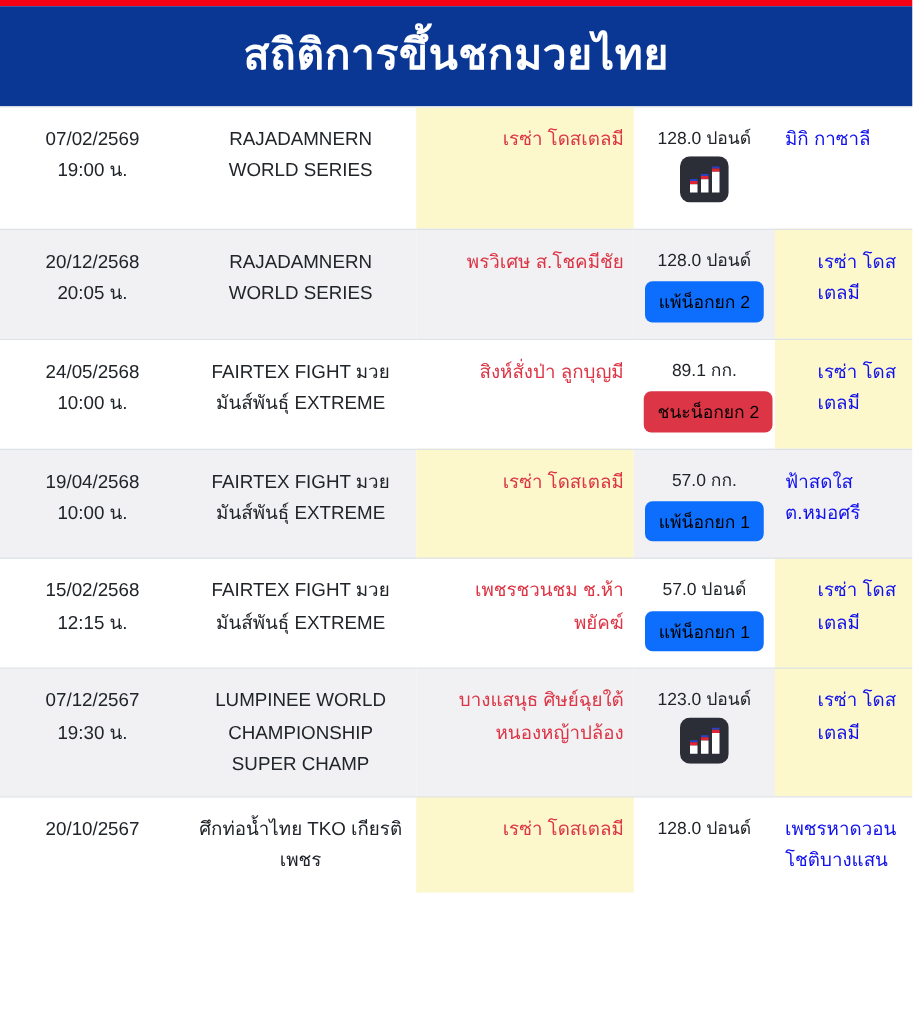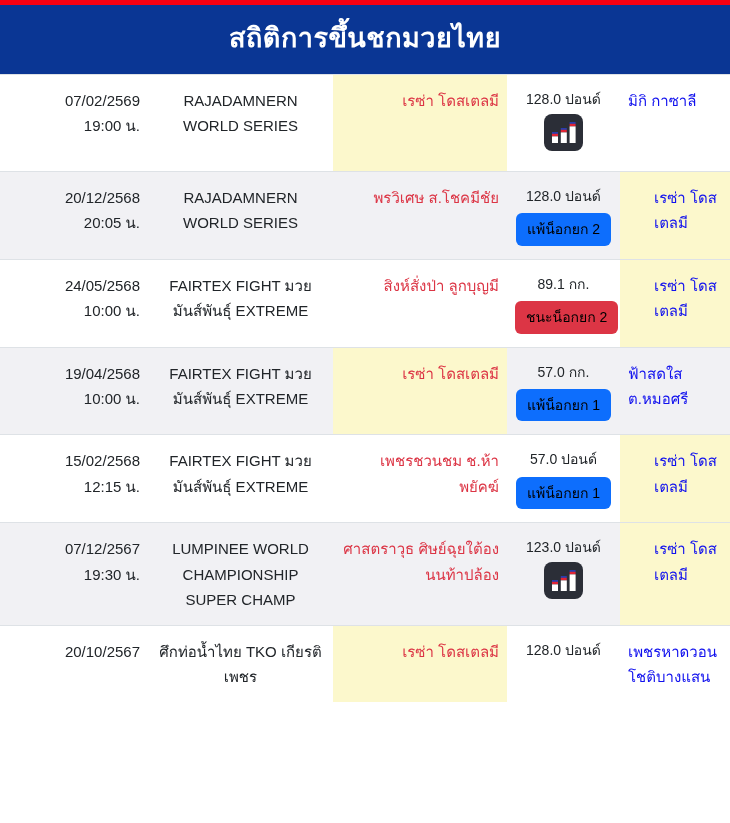--- a/index.html
+++ b/index.html
@@ -4,31 +4,31 @@
 <style>
   html,body{margin:0;padding:0;}
   body{
     width:730px;height:823px;overflow:hidden;background:#ffffff;
     font-family:"Liberation Sans","DejaVu Sans",sans-serif;
     color:#212529;
   }
   .top-accent{height:5px;background:#f70013;}
   .page-header{
     background:#0a3694;color:#ffffff;text-align:center;
-    font-size:27px;font-weight:bold;padding:11px 0 15px;
+    font-size:34px;font-weight:bold;padding:11px 0 15px;
     letter-spacing:.5px;
   }
   table.fight-table{width:730px;border-collapse:collapse;table-layout:fixed;}
   .fight-table td{
     vertical-align:top;padding:13px 8px;font-size:15px;line-height:1.68;
     border-top:1px solid #dee2e6;word-wrap:break-word;
   }
   tr.striped td{background:#f1f1f4;}
   td.hl, tr.striped td.hl{background:#fcf8cc;padding-left:34px;}
-  .cell-date{text-align:right;margin-top:41px;}
+  .cell-date{text-align:center;margin-top:41px;}
   .cell-event{text-align:center;}
   .cell-fighter{text-align:right;padding-right:12px;}
   .cell-fighter .name{color:#dc3545;cursor:pointer;}
   .cell-result{text-align:center;}
   .cell-result .weight{font-size:14px;}
   .cell-opponent{padding-left:9px;}
   .cell-opponent .name{color:#1111ee;cursor:pointer;}
   .btn{
     display:inline-block;margin-top:5px;padding:5px 11px;border:none;
     border-radius:6px;color:#000000;font-size:14px;line-height:1.6;
@@ -179,21 +179,21 @@
 
   <tr class="striped">
     <td class="cell-date">
       <div>07/12/2567</div>
       <div>19:30 น.</div>
     </td>
     <td class="cell-event">
       <span>LUMPINEE WORLD CHAMPIONSHIP SUPER CHAMP</span>
     </td>
     <td class="cell-fighter">
-      <span class="name">ศาสตราวุธ ศิษย์ฉุยใต้องนนท้าปล้อง</span>
+      <span class="name">บางแสนุธ ศิษย์ฉุยใต้หนองหญ้าปล้อง</span>
     </td>
     <td class="cell-result">
       <div class="weight">123.0 ปอนด์</div>
       
       <button class="icon-btn">
         <svg width="39" height="37" viewBox="0 0 39 37">
           <rect x="0" y="0" width="39" height="37" rx="8" fill="#2b2e37"></rect>
           <rect x="8" y="18.2" width="6" height="1.6" fill="#2741c9"></rect>
           <rect x="8" y="19.8" width="6" height="2.6" fill="#e02435"></rect>
           <rect x="8" y="22.4" width="6" height="6.6" fill="#ffffff"></rect>

